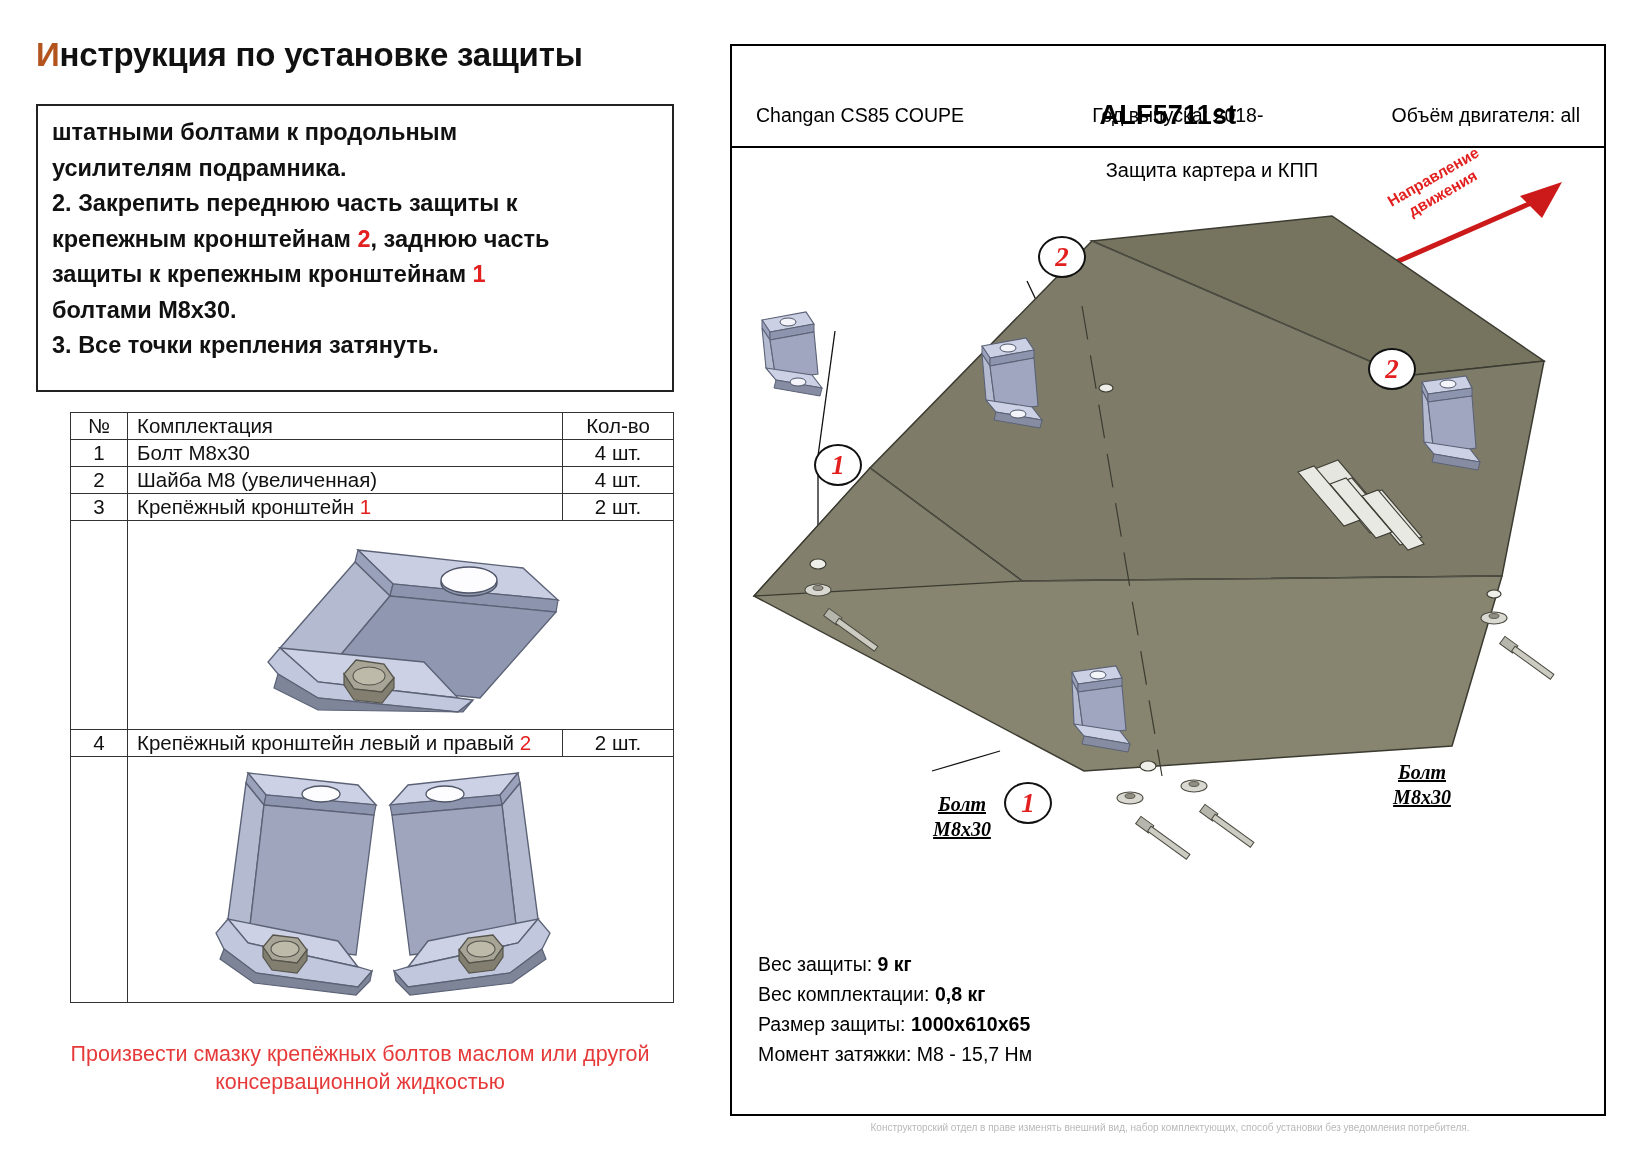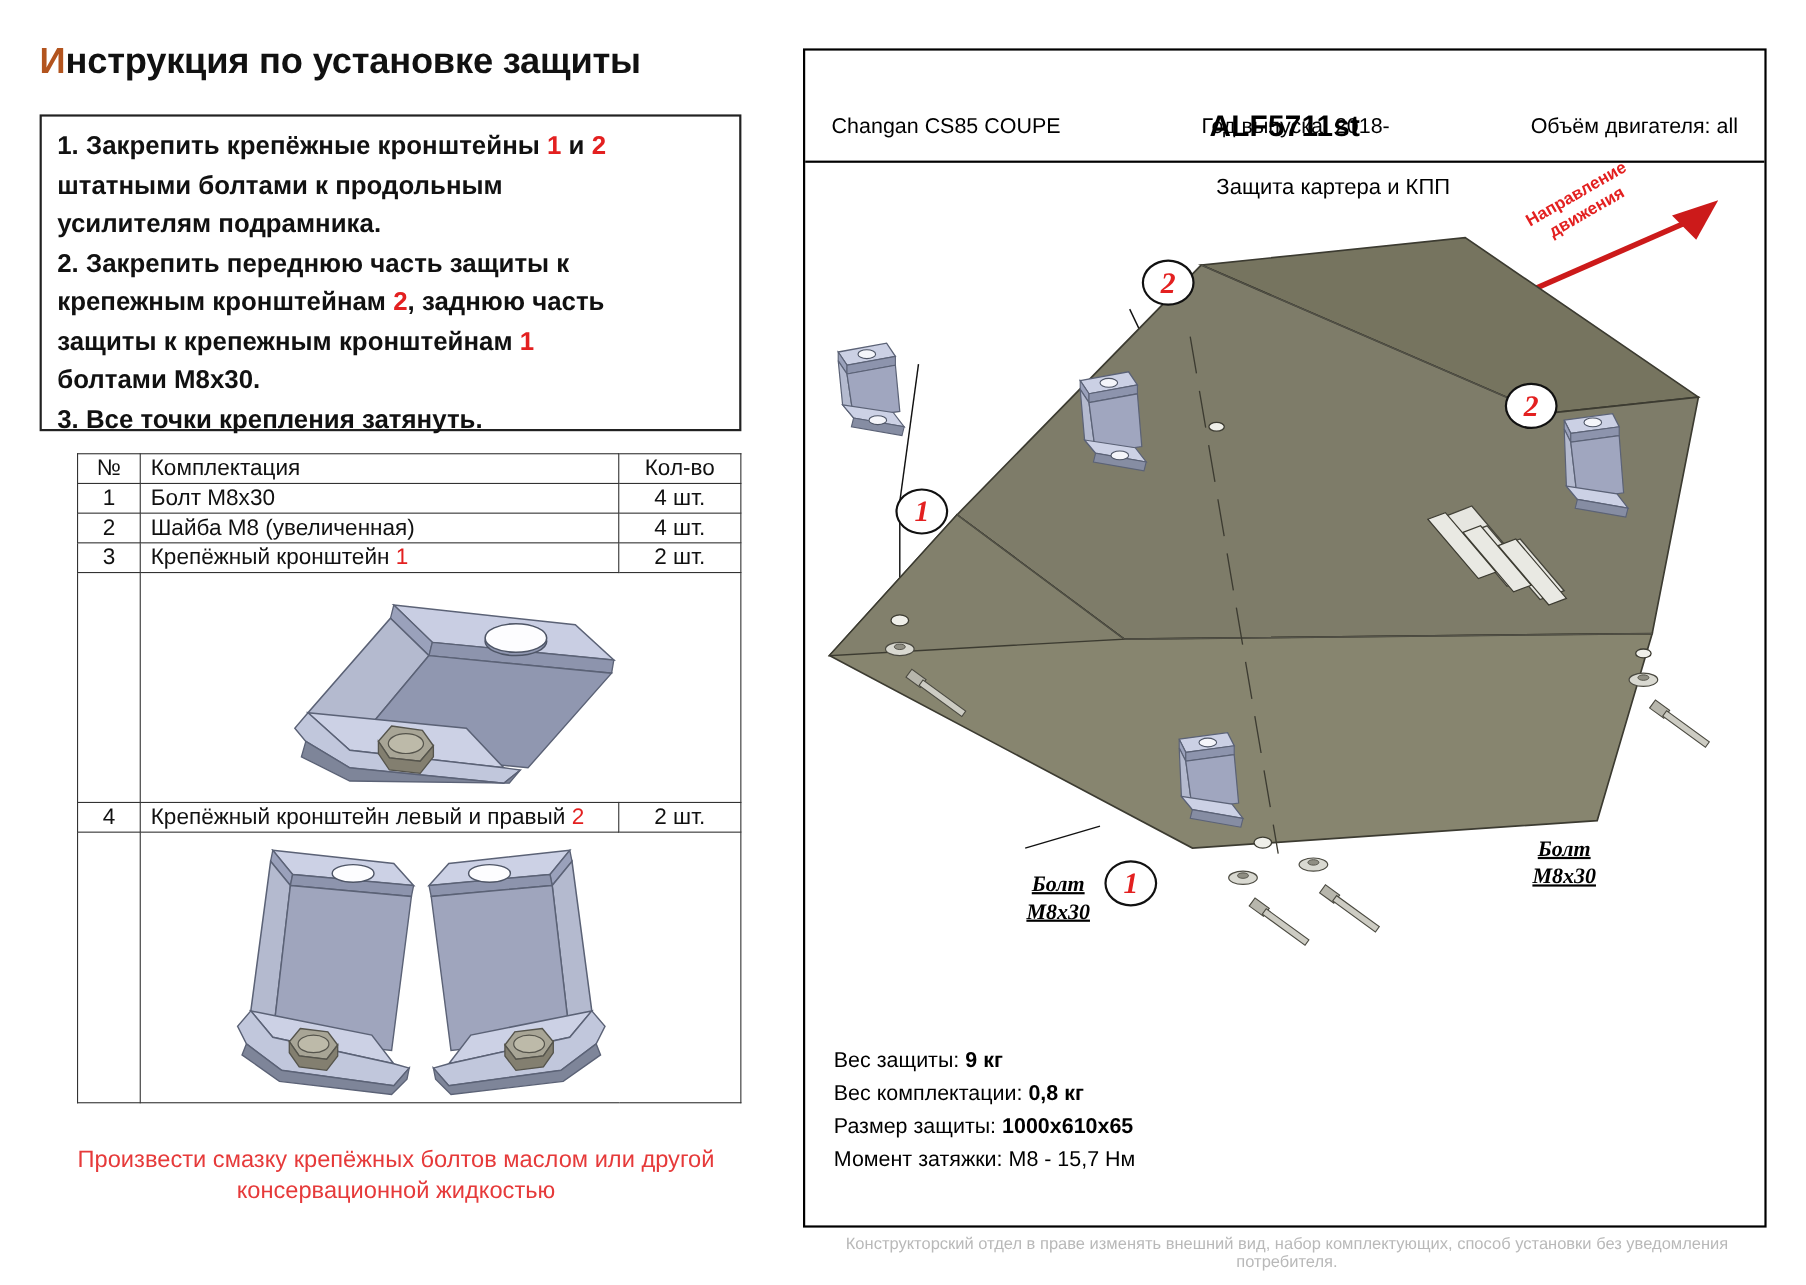--- a/index.html
+++ b/index.html
@@ -33,21 +33,21 @@
   
   .right{position:absolute;left:730px;top:44px;width:876px;height:1072px;border:2px solid #000;box-sizing:border-box;background:#fff;}
   .r-code{position:absolute;left:0;top:6px;width:100%;text-align:center;font-size:27px;font-weight:600;letter-spacing:.2px;margin-top:48px;}
   .r-meta{position:absolute;left:0;top:100px;width:100%;height:1px;border-top:2px solid #000;}
   .r-meta-row{position:absolute;left:0;top:58px;width:100%;display:flex;justify-content:space-between;padding:0 24px;box-sizing:border-box;font-size:19.5px;}
   .r-sub{position:absolute;left:0;top:113px;width:100%;text-align:center;font-size:20px;padding-left:44px;}
 
   .specs{position:absolute;left:26px;top:903px;font-size:19.5px;line-height:30px;}
   .specs b{font-weight:700;}
 
-  .disclaimer{position:absolute;left:730px;top:1122px;width:880px;text-align:center;font-size:15px;color:#b9b9b9;}
+  .disclaimer{position:absolute;left:730px;top:1122px;width:880px;text-align:center;font-size:10px;color:#b9b9b9;}
 
   
   .dir{position:absolute;right:24px;top:120px;width:210px;height:110px;}
   .dir-lbl{position:absolute;left:14px;top:28px;transform:rotate(-30deg);transform-origin:left top;color:#e32020;font-size:15.5px;font-weight:700;line-height:19px;text-align:center;}
 
   
   .callout{position:absolute;width:44px;height:38px;border:2.5px solid #111;border-radius:50%;display:flex;align-items:center;justify-content:center;background:#fff;}
   .callout span{color:#e32020;font-size:27px;font-weight:700;font-style:italic;font-family:"Liberation Serif",serif;}
 
   .boltlbl{position:absolute;font-size:20px;font-weight:700;font-style:italic;text-decoration:underline;text-align:center;line-height:25px;font-family:"Liberation Serif",serif;}
@@ -60,21 +60,20 @@
 <div class="page">
 
   <div class="left">
 
     <div class="title">
       <span class="hl">И</span><span>нструкция по установке защиты</span>
     </div>
 
     <div class="instr-box">
       <div class="instr-inner">
-        <div><span>1. Закрепить крепёжные кронштейны </span><span class="r">1</span><span> и </span><span class="r">2</span></div>
         <div>штатными болтами к продольным</div>
         <div>усилителям подрамника.</div>
         <div>2. Закрепить переднюю часть защиты к</div>
         <div><span>крепежным кронштейнам </span><span class="r">2</span><span>, заднюю часть</span></div>
         <div><span>защиты к крепежным кронштейнам </span><span class="r">1</span></div>
         <div>болтами M8x30.</div>
         <div>3. Все точки крепления затянуть.</div>
       </div>
     </div>
 

